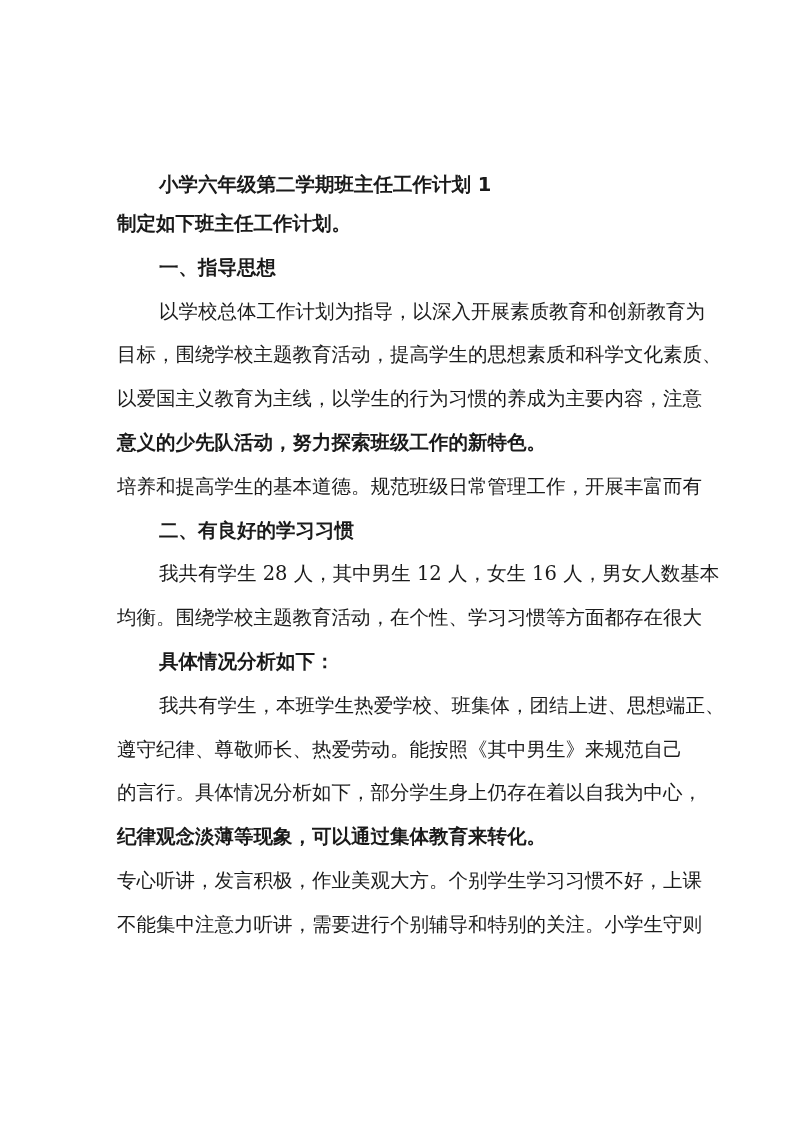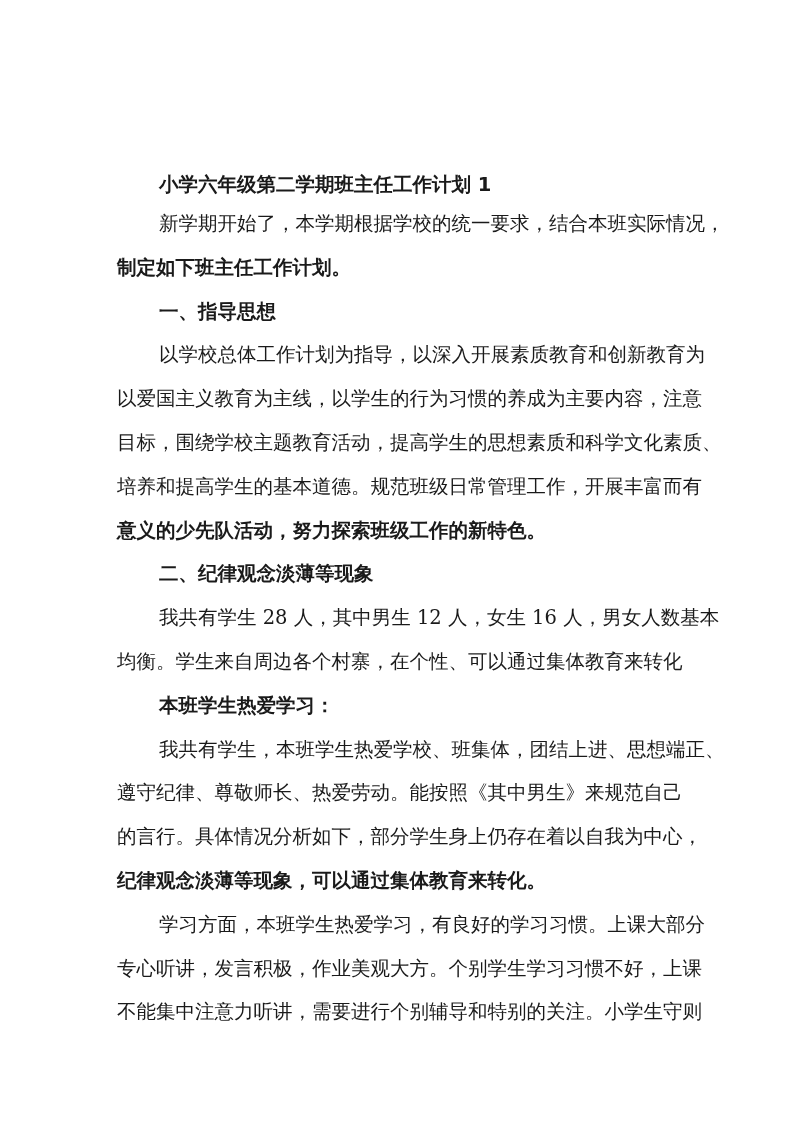--- a/index.html
+++ b/index.html
@@ -21,48 +21,46 @@
       height: 34px; line-height: 34px;
     }
   </style>
 </head>
 <body>
 
 <div class="page">
   <div class="line title indent">小学六年级第二学期班主任工作计划 1</div>
 
   <div>
-    <div class="line indent">新学期开始了，本学期根据学校的统一要求，结合本班实际情况，</div>
     <div class="line last">制定如下班主任工作计划。</div>
   </div>
 
   <div class="line last indent">一、指导思想</div>
 
   <div>
     <div class="line indent">以学校总体工作计划为指导，以深入开展素质教育和创新教育为</div>
+    <div class="line">目标，围绕学校主题教育活动，提高学生的思想素质和科学文化素质、</div>
     <div class="line">以爱国主义教育为主线，以学生的行为习惯的养成为主要内容，注意</div>
-    <div class="line">目标，围绕学校主题教育活动，提高学生的思想素质和科学文化素质、</div>
+    <div class="line last">意义的少先队活动，努力探索班级工作的新特色。</div>
     <div class="line">培养和提高学生的基本道德。规范班级日常管理工作，开展丰富而有</div>
-    <div class="line last">意义的少先队活动，努力探索班级工作的新特色。</div>
   </div>
 
-  <div class="line last indent">二、纪律观念淡薄等现象</div>
+  <div class="line last indent">二、有良好的学习习惯</div>
 
   <div>
     <div class="line indent">我共有学生 28 人，其中男生 12 人，女生 16 人，男女人数基本</div>
-    <div class="line">均衡。学生来自周边各个村寨，在个性、可以通过集体教育来转化</div>
+    <div class="line">均衡。围绕学校主题教育活动，在个性、学习习惯等方面都存在很大</div>
   </div>
 
-  <div class="line last indent">本班学生热爱学习：</div>
+  <div class="line last indent">具体情况分析如下：</div>
 
   <div>
     <div class="line indent">我共有学生，本班学生热爱学校、班集体，团结上进、思想端正、</div>
     <div class="line">遵守纪律、尊敬师长、热爱劳动。能按照《其中男生》来规范自己</div>
     <div class="line">的言行。具体情况分析如下，部分学生身上仍存在着以自我为中心，</div>
     <div class="line last">纪律观念淡薄等现象，可以通过集体教育来转化。</div>
   </div>
 
   <div>
-    <div class="line indent">学习方面，本班学生热爱学习，有良好的学习习惯。上课大部分</div>
     <div class="line">专心听讲，发言积极，作业美观大方。个别学生学习习惯不好，上课</div>
     <div class="line">不能集中注意力听讲，需要进行个别辅导和特别的关注。小学生守则</div>
   </div>
 </div>
 
 </body></html>

